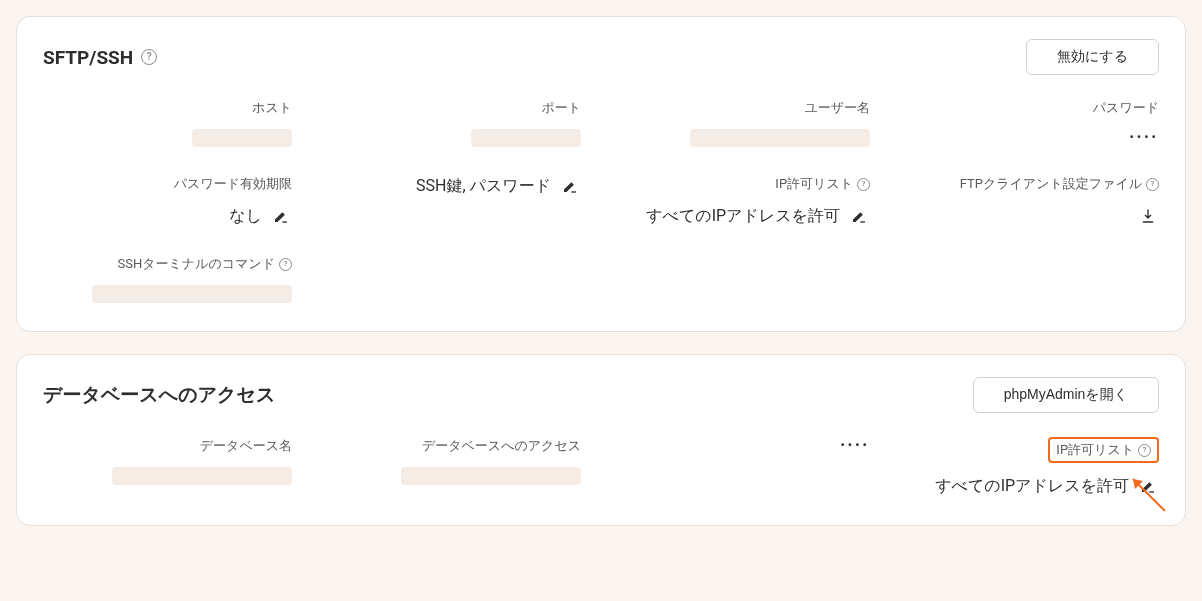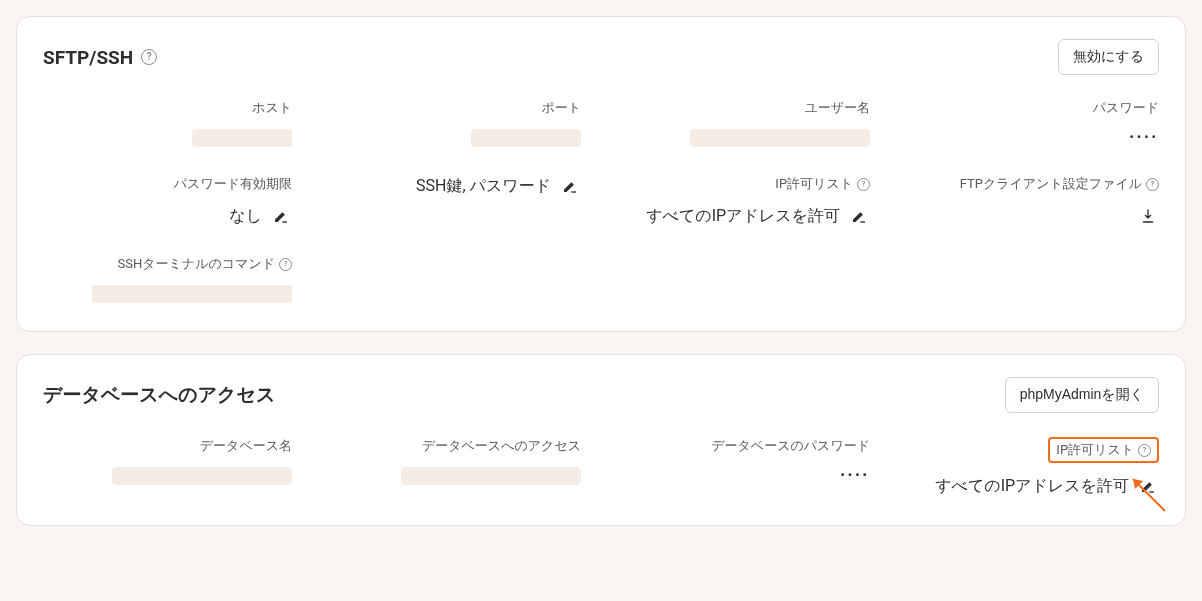--- a/index.html
+++ b/index.html
@@ -40,21 +40,21 @@
     border-radius: 50%;
     font-size: 10px;
     color: #8c8c8c;
     font-weight: 600;
     line-height: 1;
   }
   .btn-outline {
     background: #fff;
     border: 1px solid #d6d0cb;
     border-radius: 6px;
-    padding: 8px 14px;
+    padding: 8px 30px;
     font-size: 14px;
     cursor: pointer;
     color: #2e2e2e;
   }
   .grid {
     display: grid;
     grid-template-columns: repeat(4, 1fr);
     column-gap: 40px;
     row-gap: 28px;
   }
@@ -212,21 +212,20 @@
   <div class="grid">
     <div class="field">
       <div class="field-label">データベース名</div>
       <div class="placeholder-bar pb-lg"></div>
     </div>
     <div class="field">
       <div class="field-label">データベースへのアクセス</div>
       <div class="placeholder-bar pb-lg"></div>
     </div>
     <div class="field">
-      <div class="field-label">データベースのパスワード</div>
       <div class="field-value dots">••••</div>
     </div>
     <div class="field">
       <div>
         <div class="highlight-box">
           <span class="field-label" style="gap:4px;">
             <span>IP許可リスト</span>
             <span class="help-icon" style="width:13px;height:13px;font-size:8px;">?</span>
           </span>
         </div>

